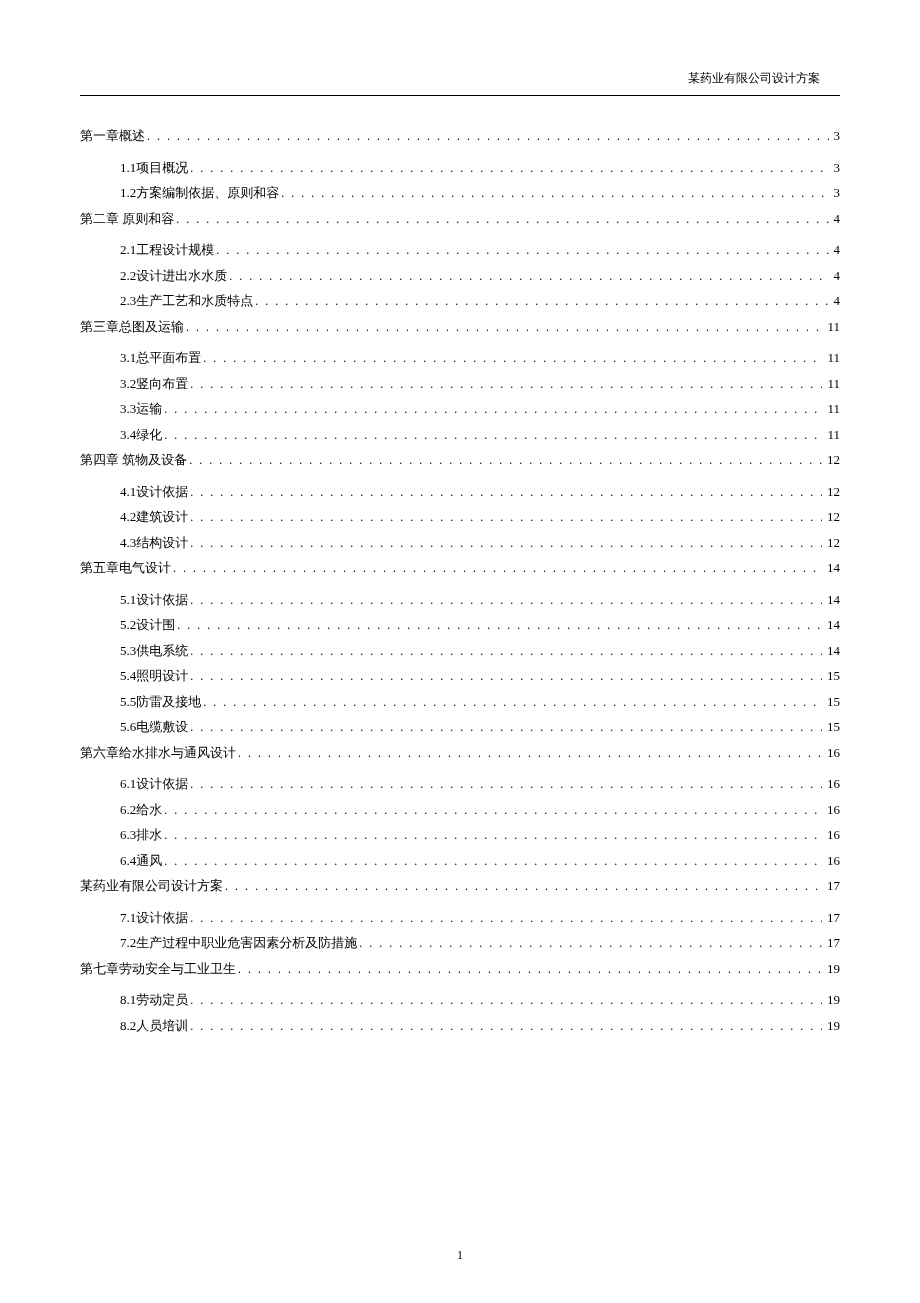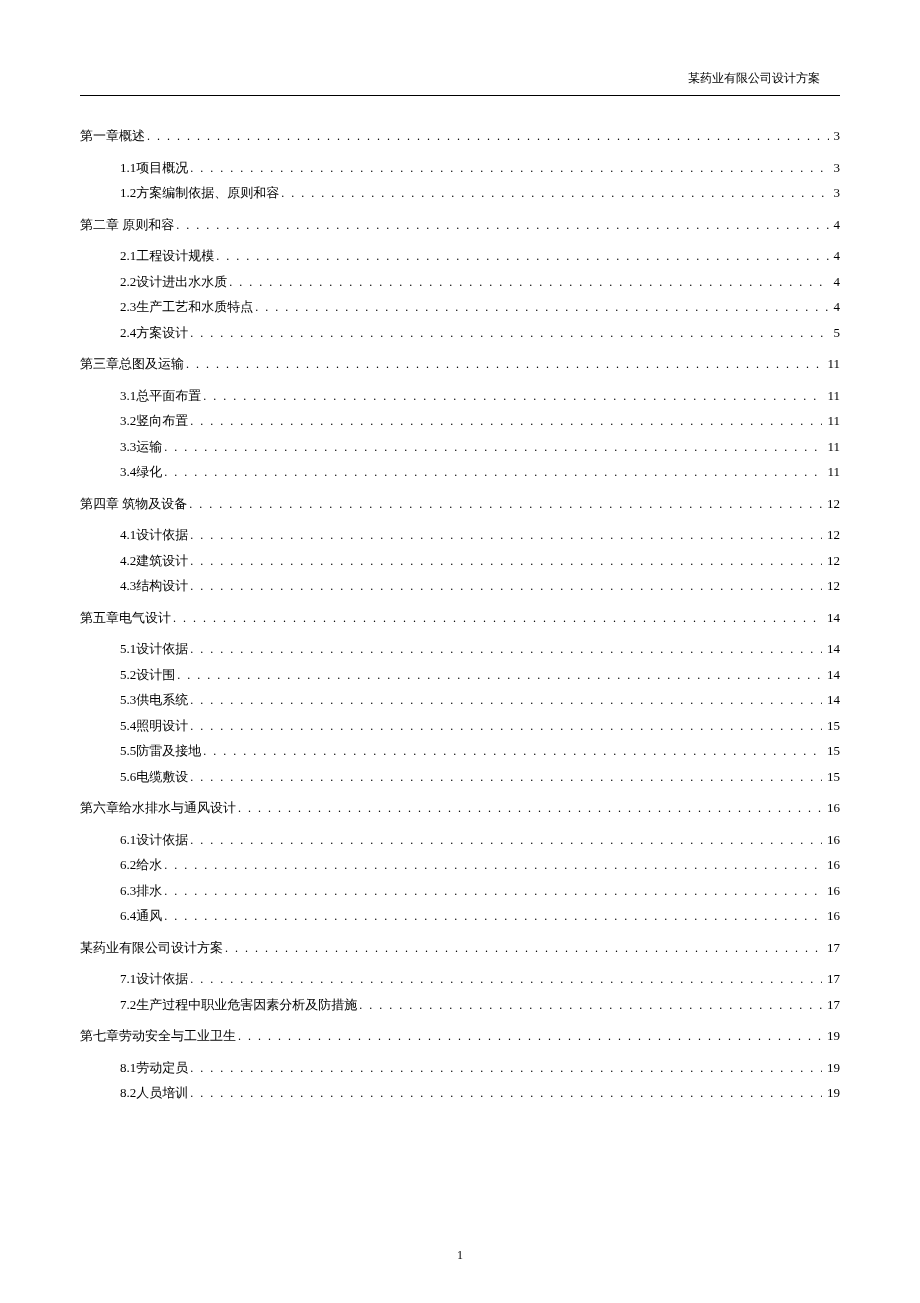--- a/index.html
+++ b/index.html
@@ -28,21 +28,20 @@
     }
     .toc-entry {
       display: flex;
       align-items: baseline;
       line-height: 1.5;
       margin-bottom: 6px;
       white-space: nowrap;
     }
     .toc-entry.level-1 {
       margin-left: 0;
-      margin-top: 12px;
       margin-bottom: 12px;
     }
     .toc-entry.level-2 {
       margin-left: 40px;
     }
     .toc-title {
       flex-shrink: 0;
     }
     .toc-dots {
       flex: 1;
@@ -104,25 +103,20 @@
       <div class="toc-entry level-2">
         <span class="toc-title">2.2设计进出水水质</span>
         <span class="toc-dots"></span>
         <span class="toc-page">4</span>
       </div>
       <div class="toc-entry level-2">
         <span class="toc-title">2.3生产工艺和水质特点</span>
         <span class="toc-dots"></span>
         <span class="toc-page">4</span>
       </div>
-      <div class="toc-entry level-2">
-        <span class="toc-title">2.4方案设计</span>
-        <span class="toc-dots"></span>
-        <span class="toc-page">5</span>
-      </div>
       <div class="toc-entry level-1">
         <span class="toc-title">第三章总图及运输</span>
         <span class="toc-dots"></span>
         <span class="toc-page">11</span>
       </div>
       <div class="toc-entry level-2">
         <span class="toc-title">3.1总平面布置</span>
         <span class="toc-dots"></span>
         <span class="toc-page">11</span>
       </div>

